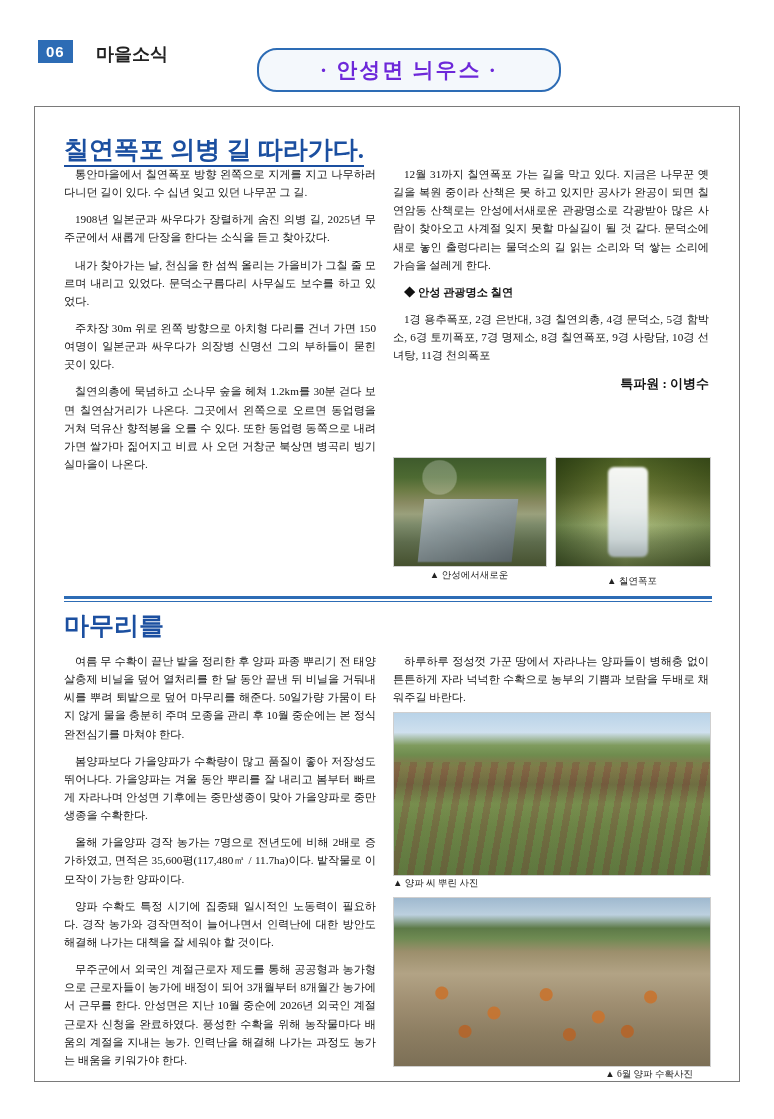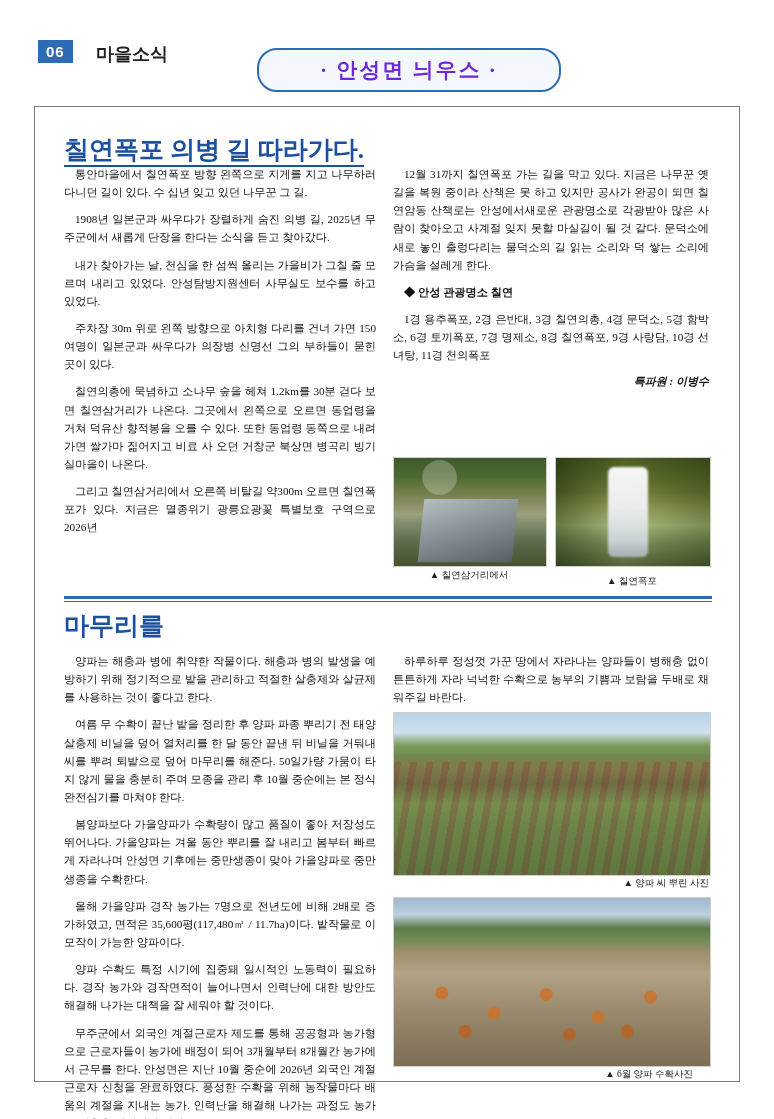--- a/index.html
+++ b/index.html
@@ -65,21 +65,21 @@
   .col{
     position:absolute;
     font-size:11.2px;line-height:1.62;
     text-align:justify;
     color:#111;
   }
   .col p{margin:0 0 9px 0;text-indent:11px;}
   .col1{left:29px;top:58px;width:312px;}
   .col2{left:358px;top:58px;width:316px;}
   .byline{
-    text-align:right;font-weight:bold;font-size:11px;margin-top:4px;font-style:italic;
+    text-align:right;font-weight:bold;font-size:13px;margin-top:4px;
   }
   .diamond-head{font-weight:bold;margin:2px 0 3px 0;text-indent:0;}
 
   
   .ph{position:absolute;overflow:hidden;border:1px solid #cfcfcf;}
   .cap{position:absolute;font-size:9.5px;color:#222;}
 
   .ph1{left:358px;top:350px;width:152px;height:108px;}
   .ph2{left:520px;top:350px;width:154px;height:108px;}
   .cap1{left:358px;top:462px;width:152px;text-align:center;}
@@ -95,21 +95,21 @@
   }
 
   
   .headline2{
     position:absolute;left:29px;top:502px;
     font-size:25px;font-weight:bold;color:#1b4fa0;
   }
   .col3{left:29px;top:545px;width:312px;}
   .col4{left:358px;top:545px;width:316px;}
   .ph3{left:358px;top:605px;width:316px;height:162px;}
-  .cap3{left:358px;top:770px;width:316px;text-align:right;}
+  .cap3{left:358px;top:770px;width:316px;}
   .ph4{left:358px;top:790px;width:316px;height:168px;}
   .cap4{left:342px;top:961px;width:316px;text-align:right;}
 
   
   .img-stream{
     width:100%;height:100%;
     background:
       radial-gradient(circle at 30% 18%, rgba(255,255,255,.25) 0 12%, transparent 13%),
       linear-gradient(180deg,#3e5a2c 0%,#4d6a32 18%,#6d7c45 30%,#8a8b63 42%,#9aa07c 52%,#7c8a6a 62%,#5d6b4c 78%,#46512f 100%),
       linear-gradient(90deg,#2f4420 0%,#4a6130 35%,#6f7a4a 60%,#3d4f26 100%);
@@ -181,50 +181,48 @@
   <div class="frame">
 
     <div class="art1">
       <div class="headline1">
         <span class="u">칠연폭포 의병 길 따라가다.</span>
       </div>
 
       <div class="col col1">
         <p>통안마을에서 칠연폭포 방향 왼쪽으로 지게를 지고 나무하러 다니던 길이 있다. 수 십년 잊고 있던 나무꾼 그 길.</p>
         <p>1908년 일본군과 싸우다가 장렬하게 숨진 의병 길, 2025년 무주군에서 새롭게 단장을 한다는 소식을 듣고 찾아갔다.</p>
-        <p>내가 찾아가는 날, 천심을 한 섬씩 올리는 가을비가 그칠 줄 모르며 내리고 있었다. 안성탐방지원센터 사무실도 보수를 하고 있었다.</p>
+        <p>내가 찾아가는 날, 천심을 한 섬씩 올리는 가을비가 그칠 줄 모르며 내리고 있었다. 문덕소구름다리 사무실도 보수를 하고 있었다.</p>
         <p>주차장 30m 위로 왼쪽 방향으로 아치형 다리를 건너 가면 150 여명이 일본군과 싸우다가 의장병 신명선 그의 부하들이 묻힌 곳이 있다.</p>
         <p>칠연의총에 묵념하고 소나무 숲을 헤쳐 1.2km를 30분 걷다 보면 칠연삼거리가 나온다. 그곳에서 왼쪽으로 오르면 동업령을 거쳐 덕유산 향적봉을 오를 수 있다. 또한 동업령 동쪽으로 내려가면 쌀가마 짊어지고 비료 사 오던 거창군 북상면 병곡리 빙기실마을이 나온다.</p>
-        <p>그리고 칠연삼거리에서 오른쪽 비탈길 약300m 오르면 칠연폭포가 있다. 지금은 멸종위기 광릉요광꽃 특별보호 구역으로 2026년</p>
       </div>
 
       <div class="col col2">
         <p>12월 31까지 칠연폭포 가는 길을 막고 있다. 지금은 나무꾼 옛길을 복원 중이라 산책은 못 하고 있지만 공사가 완공이 되면 칠연암동 산책로는 안성에서새로운 관광명소로 각광받아 많은 사람이 찾아오고 사계절 잊지 못할 마실길이 될 것 같다. 문덕소에 새로 놓인 출렁다리는 물덕소의 길 읽는 소리와 덕 쌓는 소리에 가슴을 설레게 한다.</p>
         <p class="diamond-head">◆ 안성 관광명소 칠연</p>
         <p>1경 용추폭포, 2경 은반대, 3경 칠연의총, 4경 문덕소, 5경 함박소, 6경 토끼폭포, 7경 명제소, 8경 칠연폭포, 9경 사랑담, 10경 선녀탕, 11경 천의폭포</p>
         <div class="byline">특파원 : 이병수</div>
       </div>
 
       <div class="ph ph1">
         <div class="img-stream"></div>
       </div>
       <div class="ph ph2">
         <div class="img-falls"></div>
       </div>
-      <div class="cap cap1">▲ 칠연삼거리에서</div>
+      <div class="cap cap1">▲ 안성에서새로운</div>
       <div class="cap cap2">▲ 칠연폭포</div>
     </div>
 
     <div class="divider"></div>
 
     <div>
       <div class="headline2">마무리를</div>
 
       <div class="col col3">
-        <p>양파는 해충과 병에 취약한 작물이다. 해충과 병의 발생을 예방하기 위해 정기적으로 밭을 관리하고 적절한 살충제와 살균제를 사용하는 것이 좋다고 한다.</p>
         <p>여름 무 수확이 끝난 밭을 정리한 후 양파 파종 뿌리기 전 태양 살충제 비닐을 덮어 열처리를 한 달 동안 끝낸 뒤 비닐을 거둬내 씨를 뿌려 퇴밭으로 덮어 마무리를 해준다. 50일가량 가뭄이 타지 않게 물을 충분히 주며 모종을 관리 후 10월 중순에는 본 정식 완전심기를 마쳐야 한다.</p>
         <p>봄양파보다 가을양파가 수확량이 많고 품질이 좋아 저장성도 뛰어나다. 가을양파는 겨울 동안 뿌리를 잘 내리고 봄부터 빠르게 자라나며 안성면 기후에는 중만생종이 맞아 가을양파로 중만생종을 수확한다.</p>
         <p>올해 가을양파 경작 농가는 7명으로 전년도에 비해 2배로 증가하였고, 면적은 35,600평(117,480㎡ / 11.7ha)이다. 밭작물로 이모작이 가능한 양파이다.</p>
         <p>양파 수확도 특정 시기에 집중돼 일시적인 노동력이 필요하다. 경작 농가와 경작면적이 늘어나면서 인력난에 대한 방안도 해결해 나가는 대책을 잘 세워야 할 것이다.</p>
         <p>무주군에서 외국인 계절근로자 제도를 통해 공공형과 농가형으로 근로자들이 농가에 배정이 되어 3개월부터 8개월간 농가에서 근무를 한다. 안성면은 지난 10월 중순에 2026년 외국인 계절근로자 신청을 완료하였다. 풍성한 수확을 위해 농작물마다 배움의 계절을 지내는 농가. 인력난을 해결해 나가는 과정도 농가는 배움을 키워가야 한다.</p>
       </div>
 
       <div class="col col4">
         <p>하루하루 정성껏 가꾼 땅에서 자라나는 양파들이 병해충 없이 튼튼하게 자라 넉넉한 수확으로 농부의 기쁨과 보람을 두배로 채워주길 바란다.</p>
         <div class="byline">특파원 : 최윤순</div>

